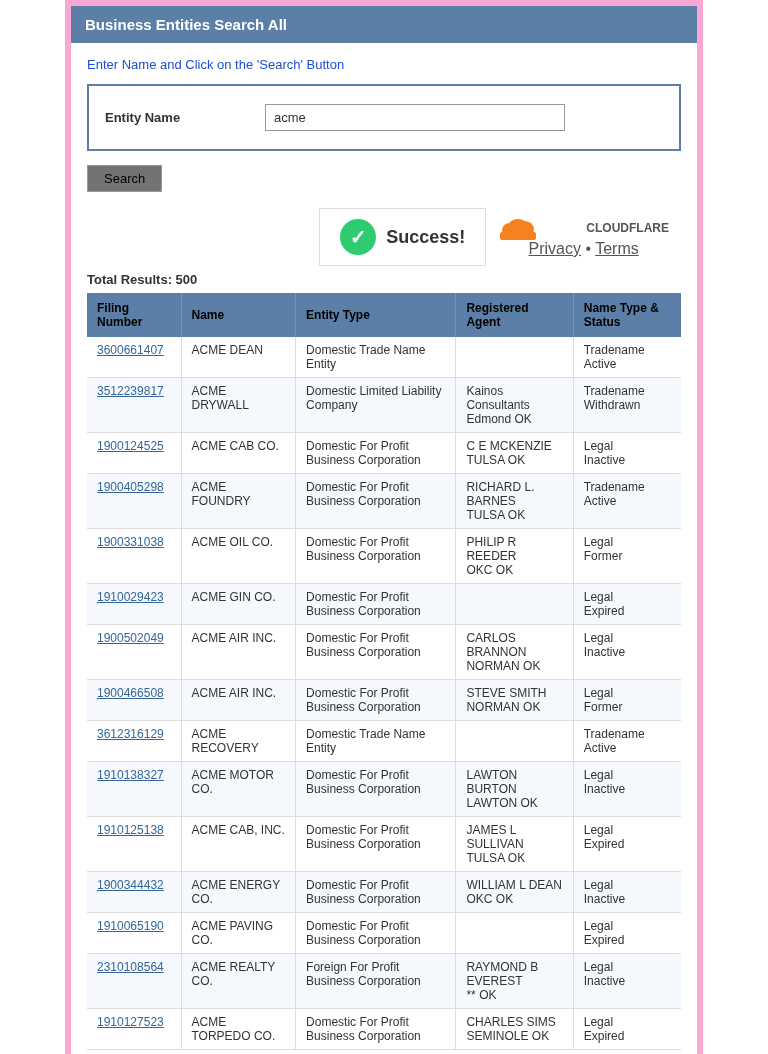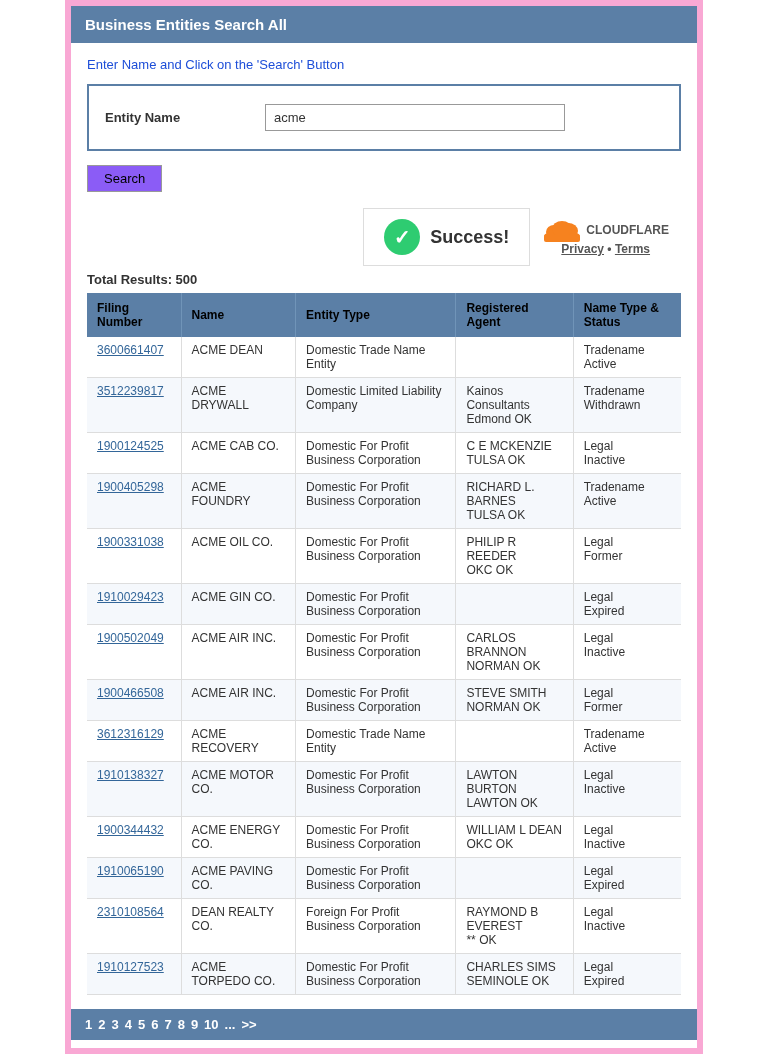--- a/index.html
+++ b/index.html
@@ -44,21 +44,21 @@
     .advanced-search-link {
       color: #336699;
       text-decoration: underline;
       font-size: 13px;
       margin-bottom: 10px;
       display: block;
       cursor: pointer;
     }
 
     .search-button {
-      background: #8b5cf6;
+      background: #737373;
       border: 1px solid #999;
       padding: 5px 16px;
       font-size: 13px;
       cursor: pointer;
       margin-bottom: 16px;
     }
 
     .success-message {
       display: flex;
       align-items: center;
@@ -93,21 +93,21 @@
 
     .cloudflare-logo {
       display: flex;
       align-items: center;
       gap: 4px;
       font-size: 12px;
       font-weight: bold;
       color: #555;
     }
 
-    .cloudflare-links { font-size: 12px; color: #555; font-weight: bold; }
+    .cloudflare-links { font-size: 16px; color: #555; }
 
     .total-results {
       font-size: 13px;
       font-weight: bold;
       margin-bottom: 6px;
     }
 
     .results-table {
       width: 100%;
       border-collapse: collapse;
@@ -210,21 +210,21 @@
         <div class="cloudflare-badge">
           <div class="cloudflare-logo">
 
             <svg width="40" height="24" viewBox="0 0 40 24">
               <ellipse cx="20" cy="18" rx="18" ry="5" fill="#f6821f"></ellipse>
               <ellipse cx="12" cy="14" rx="8" ry="7" fill="#f6821f"></ellipse>
               <ellipse cx="26" cy="13" rx="10" ry="8" fill="#f6821f"></ellipse>
               <ellipse cx="20" cy="11" rx="10" ry="8" fill="#f6821f"></ellipse>
               <rect x="2" y="17" width="36" height="7" fill="#f6821f" rx="2"></rect>
             </svg>
-            <span style="font-weight:bold;font-size:12px;color:#555;">CLOUDFLARE</span>
+            <span style="font-weight:bold;font-size:12px;color:#555;margin-left:44px;">CLOUDFLARE</span>
           </div>
           <div class="cloudflare-links">
             <span style="cursor:pointer; text-decoration:underline;">Privacy</span>
             <span>•</span>
             <span style="cursor:pointer; text-decoration:underline;">Terms</span>
           </div>
         </div>
       </div>
     </div>
 
@@ -335,20 +335,30 @@
               <a class="filing-link">1910138327</a>
             </td>
             <td>ACME MOTOR CO.</td>
             <td>Domestic For Profit Business Corporation</td>
             <td style="white-space: pre-line;">LAWTON BURTON
 LAWTON   OK</td>
             <td><span>Legal</span><br><span class="status-italic">Inactive</span></td>
           </tr>
           <tr>
             <td>
+              <a class="filing-link">1910125138</a>
+            </td>
+            <td>ACME CAB, INC.</td>
+            <td>Domestic For Profit Business Corporation</td>
+            <td style="white-space: pre-line;">JAMES L SULLIVAN
+TULSA   OK</td>
+            <td><span>Legal</span><br><span class="status-italic">Expired</span></td>
+          </tr>
+          <tr>
+            <td>
               <a class="filing-link">1900344432</a>
             </td>
             <td>ACME ENERGY CO.</td>
             <td>Domestic For Profit Business Corporation</td>
             <td style="white-space: pre-line;">WILLIAM L DEAN
 OKC   OK</td>
             <td><span>Legal</span><br><span class="status-italic">Inactive</span></td>
           </tr>
           <tr>
             <td>
@@ -356,21 +366,21 @@
             </td>
             <td>ACME PAVING CO.</td>
             <td>Domestic For Profit Business Corporation</td>
             <td style="white-space: pre-line;"></td>
             <td><span>Legal</span><br><span class="status-italic">Expired</span></td>
           </tr>
           <tr>
             <td>
               <a class="filing-link">2310108564</a>
             </td>
-            <td>DEAN REALTY CO.</td>
+            <td>ACME REALTY CO.</td>
             <td>Foreign For Profit Business Corporation</td>
             <td style="white-space: pre-line;">RAYMOND B EVEREST
 **   OK</td>
             <td><span>Legal</span><br><span class="status-italic">Inactive</span></td>
           </tr>
           <tr>
             <td>
               <a class="filing-link">1910127523</a>
             </td>
             <td>ACME TORPEDO CO.</td>

